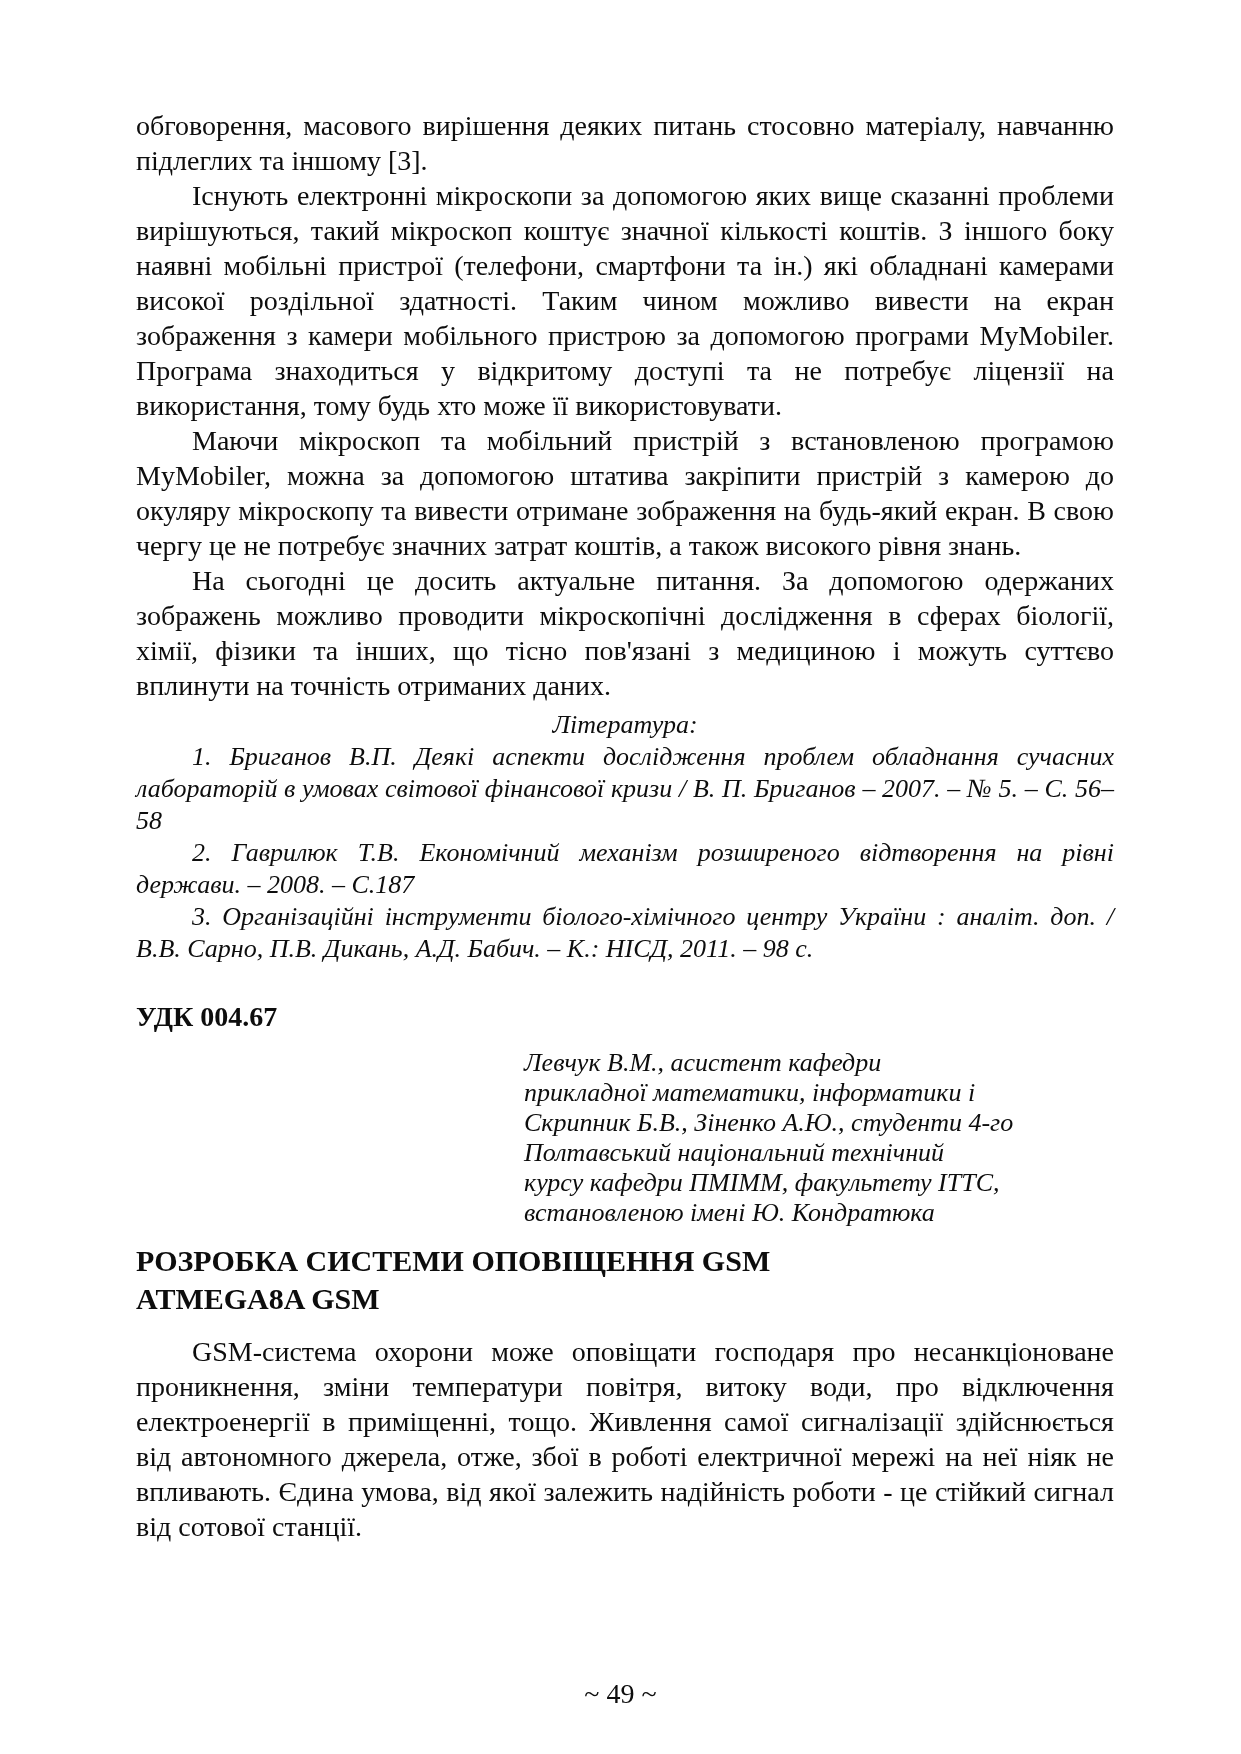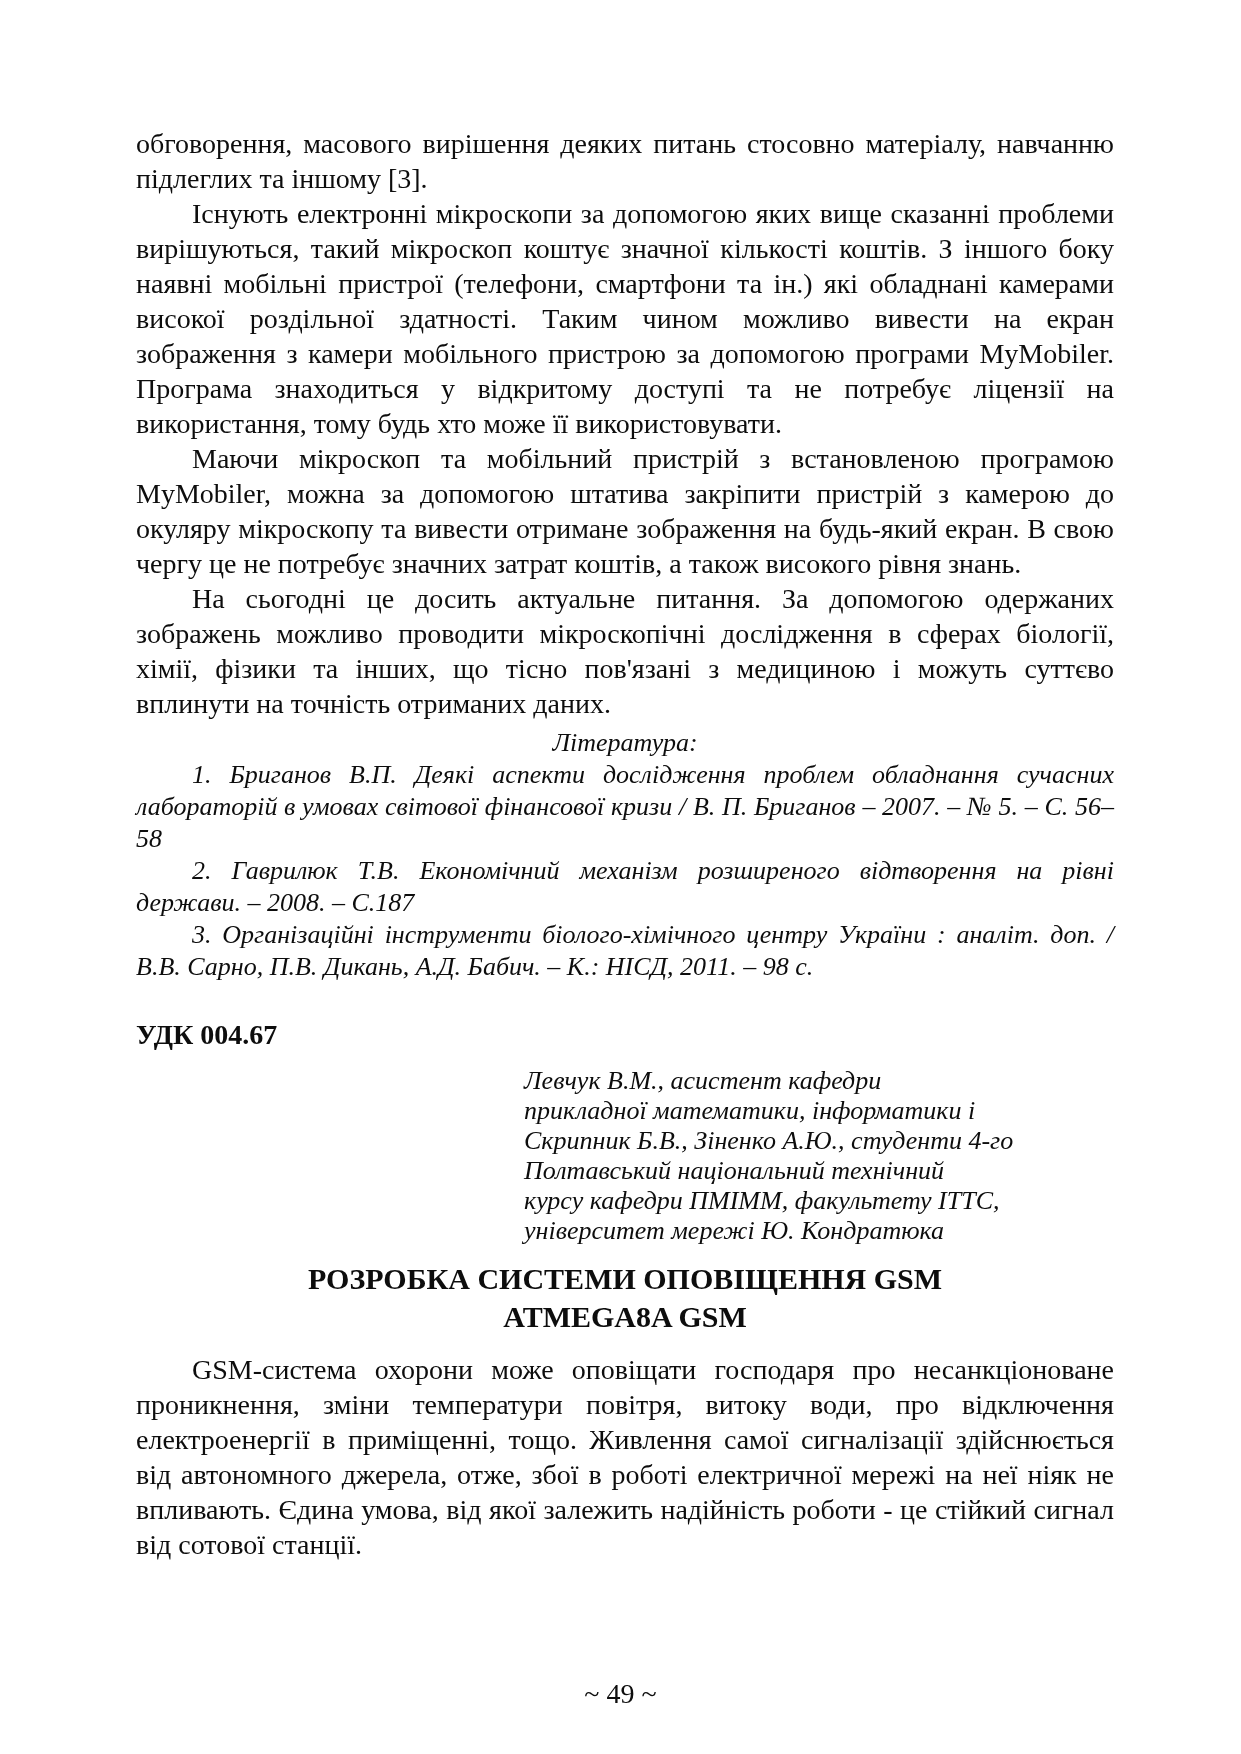--- a/index.html
+++ b/index.html
@@ -13,21 +13,21 @@
     width: 1241px;
     height: 1754px;
     background: #ffffff;
     font-family: "Liberation Serif", "DejaVu Serif", serif;
     color: #0d0d0d;
     overflow: hidden;
   }
   .text-block {
     position: absolute;
     left: 136px;
-    top: 126px;
+    top: 108px;
     width: 978px;
   }
   p { margin: 0; }
   .body-par {
     font-size: 28px;
     line-height: 35px;
     text-align: justify;
     text-indent: 56px;
   }
   .no-indent { text-indent: 0; }
@@ -58,21 +58,21 @@
     font-style: italic;
     font-size: 26px;
     line-height: 30px;
   }
   .authors .author-line { white-space: nowrap; }
   .article-title {
     margin-top: 14px;
     font-weight: bold;
     font-size: 30px;
     line-height: 38px;
-    text-align: center;
+    text-align: left;
   }
   .gsm-par { margin-top: 16px; }
   .page-number {
     position: absolute;
     left: 0;
     top: 1676px;
     width: 100%;
     text-align: center;
     font-size: 28px;
     line-height: 35px;
@@ -95,21 +95,21 @@
     <p class="ref">3. Організаційні інструменти біолого-хімічного центру України : аналіт. доп. / В.В. Сарно, П.В. Дикань, А.Д. Бабич. – К.: НІСД, 2011. – 98 с.</p>
 
     <p class="udc">УДК 004.67</p>
 
     <div class="authors">
       <div class="author-line">Левчук В.М., асистент кафедри</div>
       <div class="author-line">прикладної математики, інформатики і</div>
       <div class="author-line">Скрипник Б.В., Зіненко А.Ю., студенти 4-го</div>
       <div class="author-line">Полтавський національний технічний</div>
       <div class="author-line">курсу кафедри ПМІММ, факультету ІТТС,</div>
-      <div class="author-line">університет мережі Ю. Кондратюка</div>
+      <div class="author-line">встановленою імені Ю. Кондратюка</div>
     </div>
 
     <div class="article-title">
       <div>РОЗРОБКА СИСТЕМИ ОПОВІЩЕННЯ GSM</div>
       <div>ATMEGA8A GSM</div>
     </div>
 
     <p class="body-par gsm-par">GSM-система охорони може оповіщати господаря про несанкціоноване проникнення, зміни температури повітря, витоку води, про відключення електроенергії в приміщенні, тощо. Живлення самої сигналізації здійснюється від автономного джерела, отже, збої в роботі електричної мережі на неї ніяк не впливають. Єдина умова, від якої залежить надійність роботи - це стійкий сигнал від сотової станції.</p>
 
   </div>

